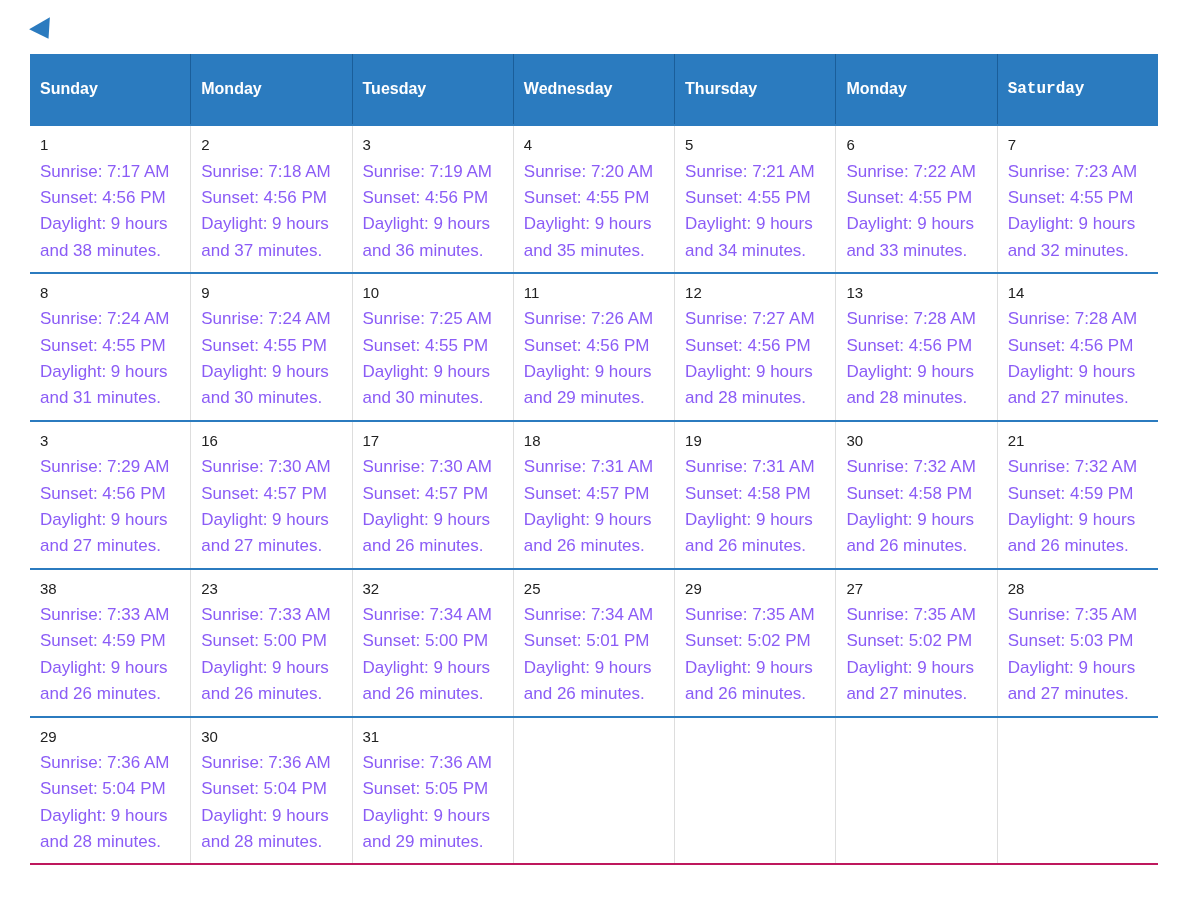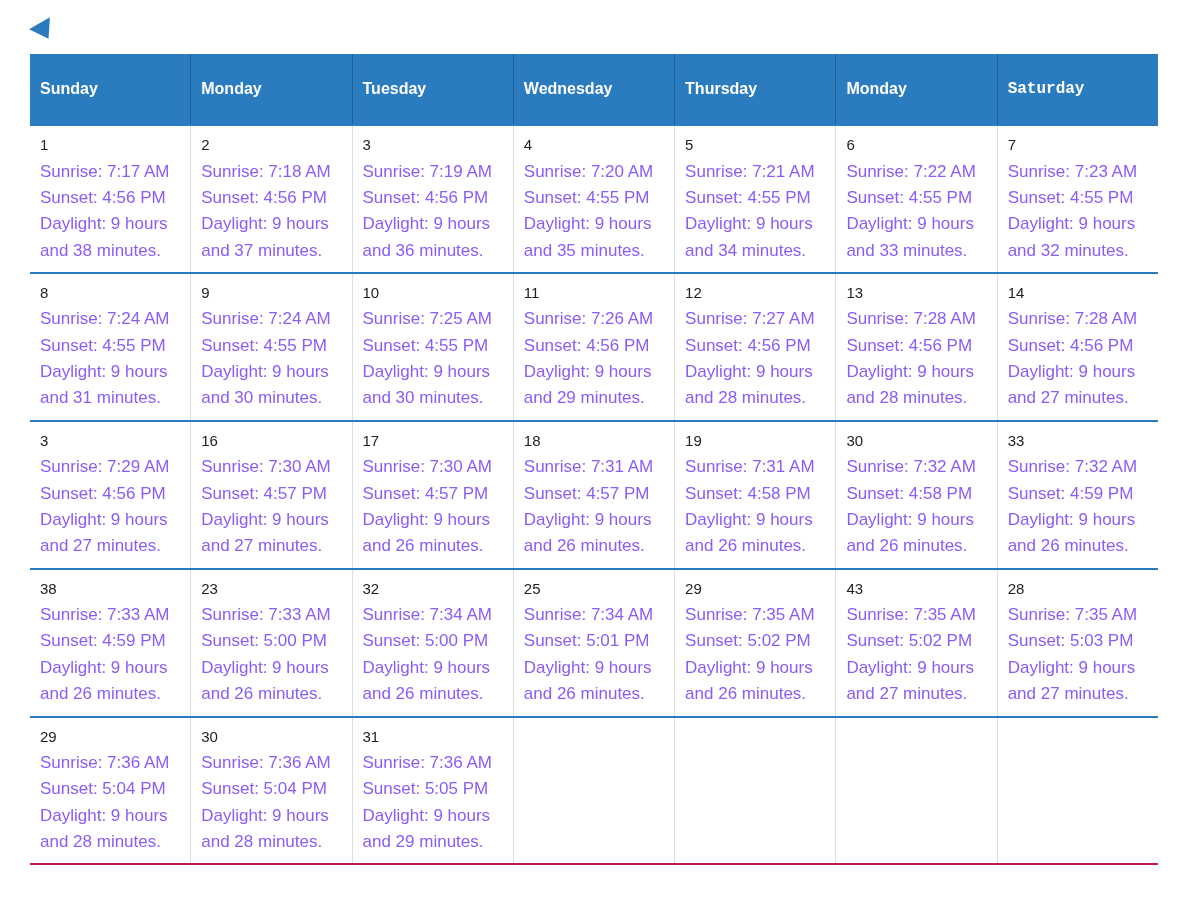--- a/index.html
+++ b/index.html
@@ -150,29 +150,29 @@
         <td><span class="day-number">13</span><span class="day-info">Sunrise: 7:28 AM<br>Sunset: 4:56 PM<br>Daylight: 9 hours<br>and 28 minutes.</span></td>
         <td><span class="day-number">14</span><span class="day-info">Sunrise: 7:28 AM<br>Sunset: 4:56 PM<br>Daylight: 9 hours<br>and 27 minutes.</span></td>
       </tr>
       <tr>
         <td><span class="day-number">3</span><span class="day-info">Sunrise: 7:29 AM<br>Sunset: 4:56 PM<br>Daylight: 9 hours<br>and 27 minutes.</span></td>
         <td><span class="day-number">16</span><span class="day-info">Sunrise: 7:30 AM<br>Sunset: 4:57 PM<br>Daylight: 9 hours<br>and 27 minutes.</span></td>
         <td><span class="day-number">17</span><span class="day-info">Sunrise: 7:30 AM<br>Sunset: 4:57 PM<br>Daylight: 9 hours<br>and 26 minutes.</span></td>
         <td><span class="day-number">18</span><span class="day-info">Sunrise: 7:31 AM<br>Sunset: 4:57 PM<br>Daylight: 9 hours<br>and 26 minutes.</span></td>
         <td><span class="day-number">19</span><span class="day-info">Sunrise: 7:31 AM<br>Sunset: 4:58 PM<br>Daylight: 9 hours<br>and 26 minutes.</span></td>
         <td><span class="day-number">30</span><span class="day-info">Sunrise: 7:32 AM<br>Sunset: 4:58 PM<br>Daylight: 9 hours<br>and 26 minutes.</span></td>
-        <td><span class="day-number">33</span><span class="day-info">Sunrise: 7:32 AM<br>Sunset: 4:59 PM<br>Daylight: 9 hours<br>and 26 minutes.</span></td>
+        <td><span class="day-number">21</span><span class="day-info">Sunrise: 7:32 AM<br>Sunset: 4:59 PM<br>Daylight: 9 hours<br>and 26 minutes.</span></td>
       </tr>
       <tr>
         <td><span class="day-number">38</span><span class="day-info">Sunrise: 7:33 AM<br>Sunset: 4:59 PM<br>Daylight: 9 hours<br>and 26 minutes.</span></td>
         <td><span class="day-number">23</span><span class="day-info">Sunrise: 7:33 AM<br>Sunset: 5:00 PM<br>Daylight: 9 hours<br>and 26 minutes.</span></td>
         <td><span class="day-number">32</span><span class="day-info">Sunrise: 7:34 AM<br>Sunset: 5:00 PM<br>Daylight: 9 hours<br>and 26 minutes.</span></td>
         <td><span class="day-number">25</span><span class="day-info">Sunrise: 7:34 AM<br>Sunset: 5:01 PM<br>Daylight: 9 hours<br>and 26 minutes.</span></td>
         <td><span class="day-number">29</span><span class="day-info">Sunrise: 7:35 AM<br>Sunset: 5:02 PM<br>Daylight: 9 hours<br>and 26 minutes.</span></td>
-        <td><span class="day-number">43</span><span class="day-info">Sunrise: 7:35 AM<br>Sunset: 5:02 PM<br>Daylight: 9 hours<br>and 27 minutes.</span></td>
+        <td><span class="day-number">27</span><span class="day-info">Sunrise: 7:35 AM<br>Sunset: 5:02 PM<br>Daylight: 9 hours<br>and 27 minutes.</span></td>
         <td><span class="day-number">28</span><span class="day-info">Sunrise: 7:35 AM<br>Sunset: 5:03 PM<br>Daylight: 9 hours<br>and 27 minutes.</span></td>
       </tr>
       <tr>
         <td><span class="day-number">29</span><span class="day-info">Sunrise: 7:36 AM<br>Sunset: 5:04 PM<br>Daylight: 9 hours<br>and 28 minutes.</span></td>
         <td><span class="day-number">30</span><span class="day-info">Sunrise: 7:36 AM<br>Sunset: 5:04 PM<br>Daylight: 9 hours<br>and 28 minutes.</span></td>
         <td><span class="day-number">31</span><span class="day-info">Sunrise: 7:36 AM<br>Sunset: 5:05 PM<br>Daylight: 9 hours<br>and 29 minutes.</span></td>
         <td></td>
         <td></td>
         <td></td>
         <td></td>

